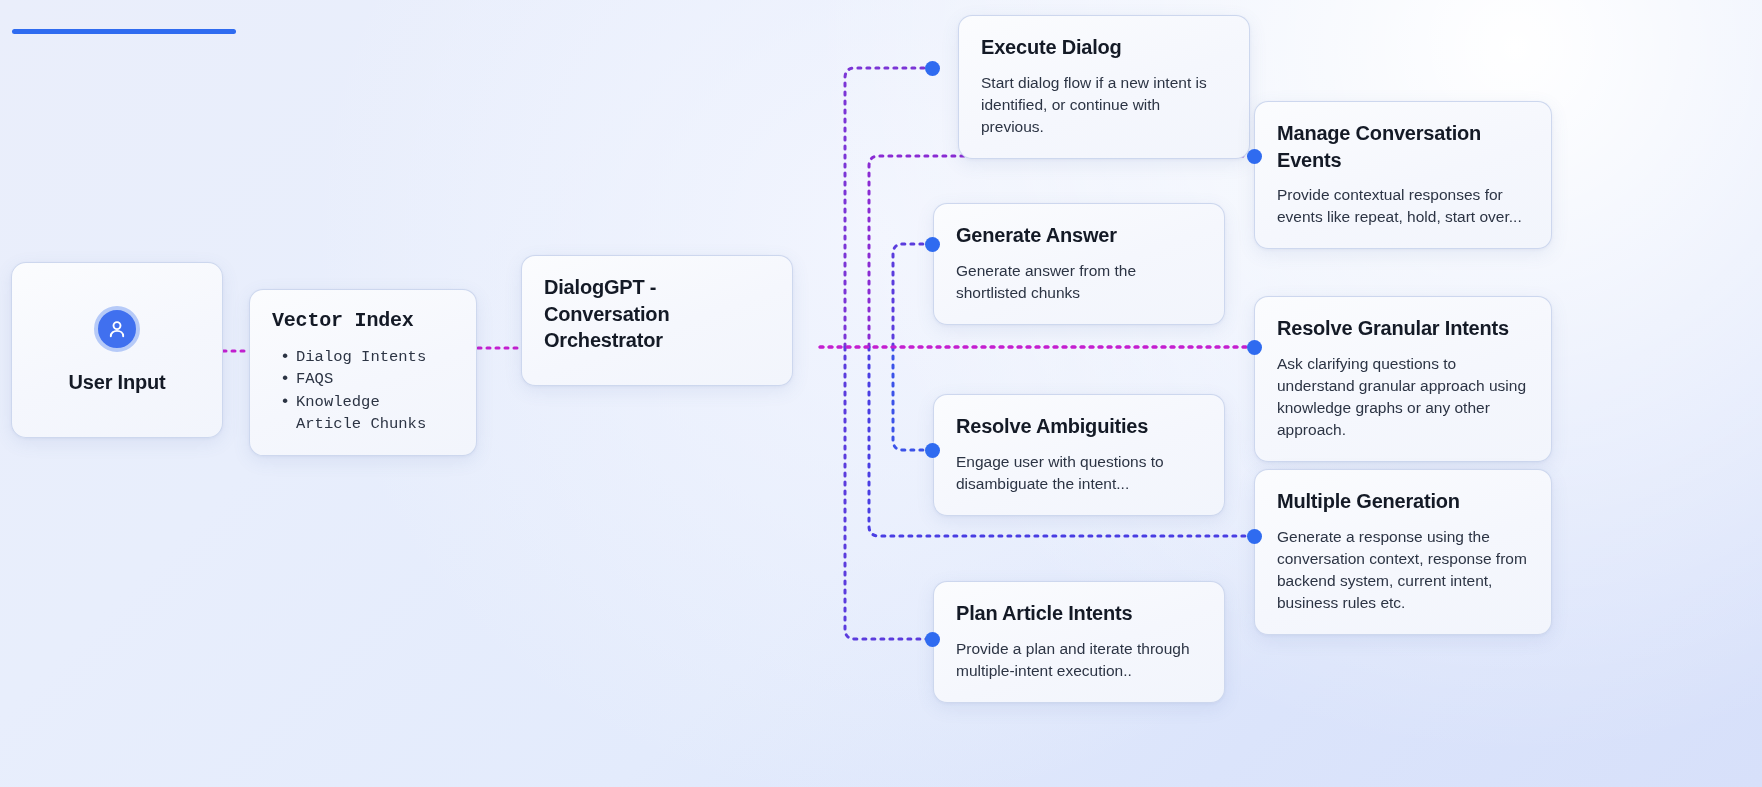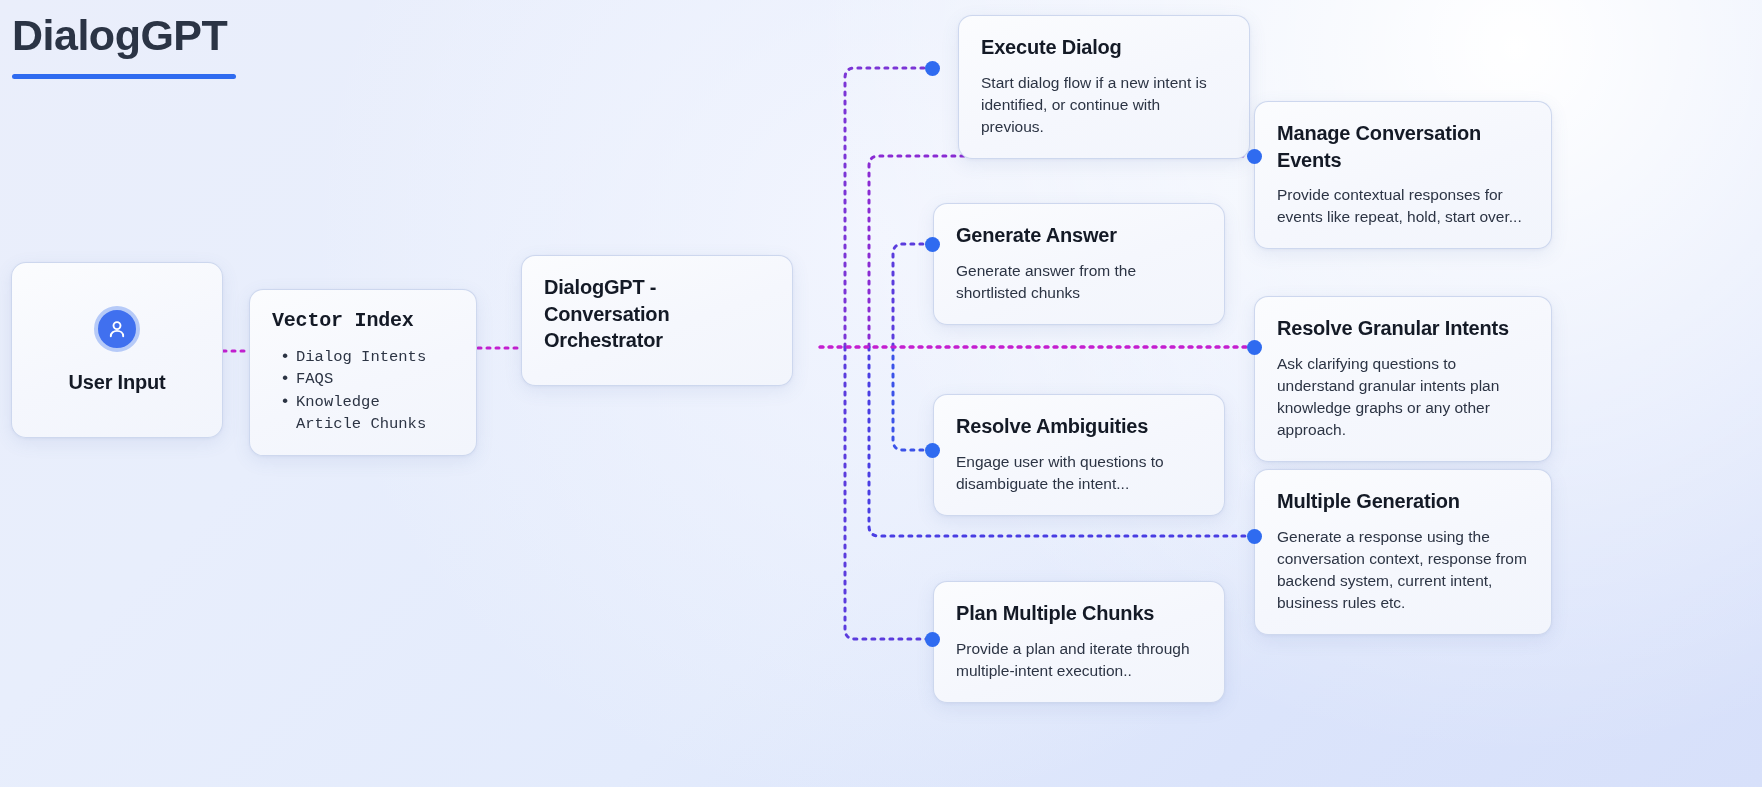--- a/index.html
+++ b/index.html
@@ -150,21 +150,20 @@
     background: #2f6bf0;
     z-index: 4;
   }
 </style>
 </head>
 <body>
 
 <div id="canvas">
 
   <div id="title-block">
-    <div id="title-text">DialogGPT</div>
     <div id="title-rule"></div>
   </div>
 
   <svg id="wires" viewBox="0 0 1762 787">
 
     <path d="M 205 351 L 249 351" fill="none" stroke="#c41fd0" stroke-width="3" stroke-linecap="round" stroke-dasharray="3 6"></path>
 
     <path d="M 478 348 L 521 348" fill="none" stroke="#c41fd0" stroke-width="3" stroke-linecap="round" stroke-dasharray="3 6"></path>
 
     <path d="M 820 347 L 1253 347" fill="none" stroke="#c41fd0" stroke-width="3" stroke-linecap="round" stroke-dasharray="3 6"></path>
@@ -217,35 +216,35 @@
   <div class="dot" style="left:1247px; top:149px;"></div>
 
   <div class="card" id="card-generate-answer">
     <h3>Generate Answer</h3>
     <p>Generate answer from the shortlisted chunks</p>
   </div>
   <div class="dot" style="left:925px; top:237px;"></div>
 
   <div class="card" id="card-granular">
     <h3>Resolve Granular Intents</h3>
-    <p>Ask clarifying questions to understand granular intents plan knowledge graphs or any other approach.</p>
+    <p>Ask clarifying questions to understand granular approach using knowledge graphs or any other approach.</p>
   </div>
   <div class="dot" style="left:1247px; top:340px;"></div>
 
   <div class="card" id="card-ambiguities">
     <h3>Resolve Ambiguities</h3>
     <p>Engage user with questions to disambiguate the intent...</p>
   </div>
   <div class="dot" style="left:925px; top:443px;"></div>
 
   <div class="card" id="card-response-gen">
     <h3>Multiple Generation</h3>
     <p>Generate a response using the conversation context, response from backend system, current intent, business rules etc.</p>
   </div>
   <div class="dot" style="left:1247px; top:529px;"></div>
 
   <div class="card" id="card-plan-intents">
-    <h3>Plan Multiple Chunks</h3>
+    <h3>Plan Article Intents</h3>
     <p>Provide a plan and iterate through multiple-intent execution..</p>
   </div>
   <div class="dot" style="left:925px; top:632px;"></div>
 
 </div>
 
 </body></html>

